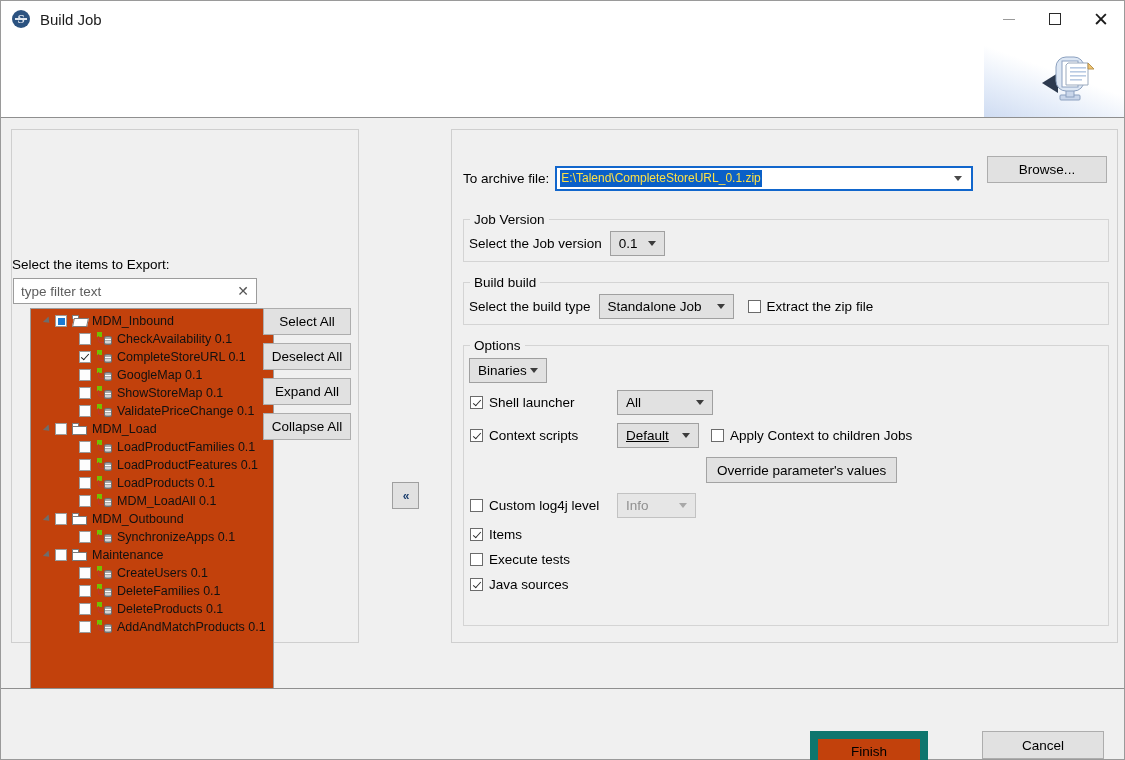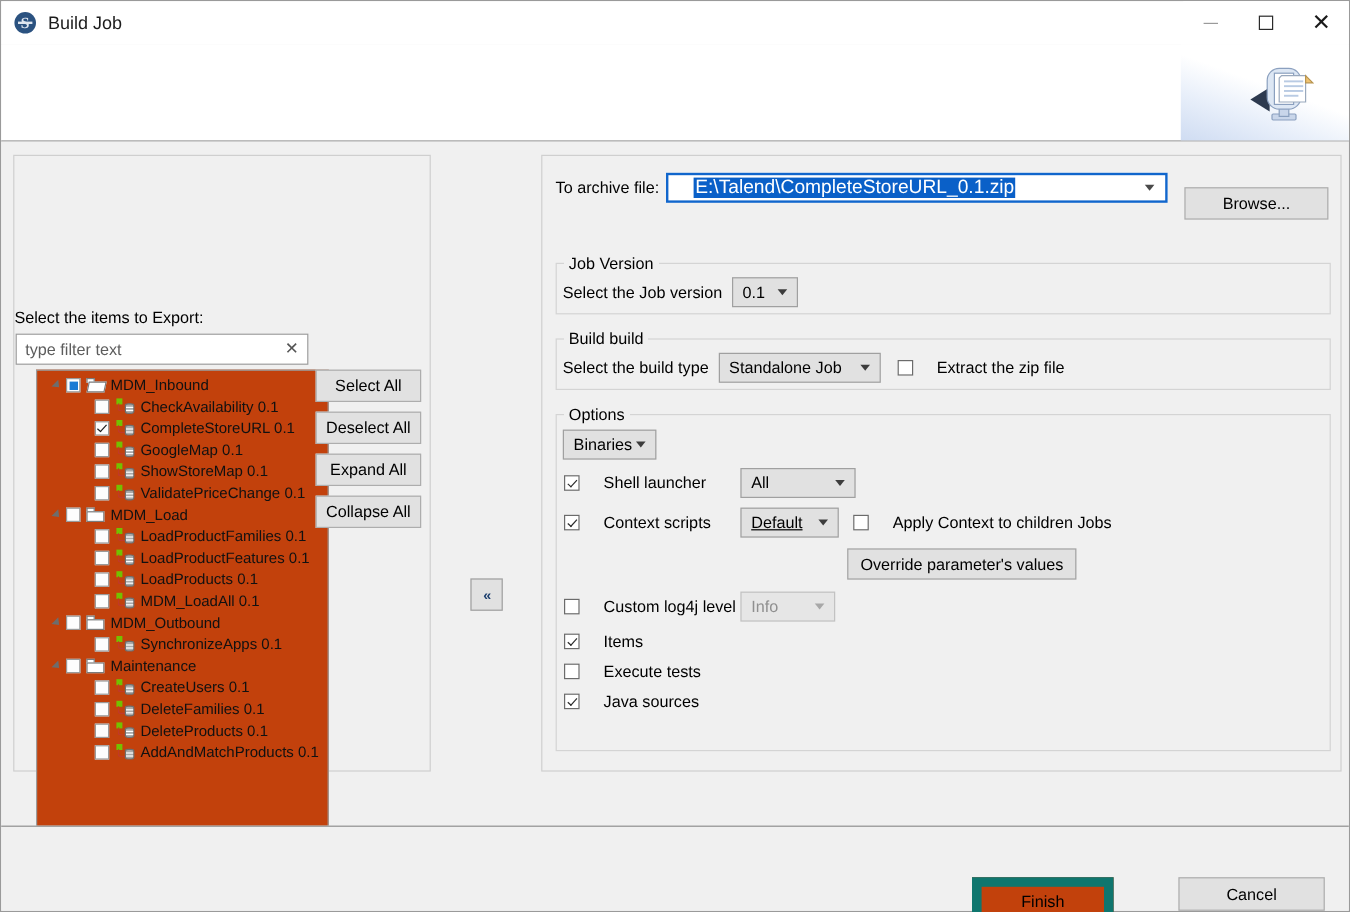--- a/index.html
+++ b/index.html
@@ -335,21 +335,21 @@
   .right-panel {
     position: absolute;
     left: 450px; top: 11px;
     width: 667px; height: 514px;
     border: 1px solid #cfcfcf;
     box-sizing: border-box;
     background: #f0f0f0;
   }
   .archive-row {
     position: absolute;
-    left: 11px; top: 14px;
+    left: 11px; top: 36px;
     display: flex;
     align-items: center;
   }
   .archive-label {
     font-size: 13.5px;
     margin-right: 6px;
   }
   .combo {
     height: 25px;
     border: 1px solid #7a7a7a;
@@ -367,24 +367,24 @@
     border-right: 4px solid transparent;
     border-top: 5px solid #4a4a4a;
     flex: 0 0 auto;
   }
   .archive-combo {
     width: 418px;
     border: 2px solid #1166cc;
   }
   .archive-value {
     background: #0a60c8;
-    color: #ffffff;
-    font-size: 16px;
+    color: #fde047;
+    font-size: 12px;
     padding: 0 1px;
-    margin-left: 21px;
+    margin-left: 3px;
     line-height: 17px;
   }
   .browse-btn {
     position: absolute;
     left: 535px; top: 26px;
     width: 120px; height: 27px;
     background: #e1e1e1;
     border: 1px solid #adadad;
     box-sizing: border-box;
     font-size: 13.5px;
@@ -436,21 +436,20 @@
     border-top: 5px solid #3c3c3c;
     margin: 0 8px 0 10px;
   }
   .sel.disabled { color: #8f8f8f; background: #e6e6e6; border-color: #c2c2c2; }
   .sel.disabled .chev { border-top-color: #a8a8a8; }
 
   .chk {
     display: inline-flex;
     align-items: center;
     font-size: 13.5px;
-    gap: 14px;
   }
   .chk .box {
     width: 13px; height: 13px;
     border: 1px solid #6b6b6b;
     background: #ffffff;
     box-sizing: border-box;
     position: relative;
     margin-right: 6px;
     flex: 0 0 auto;
   }

